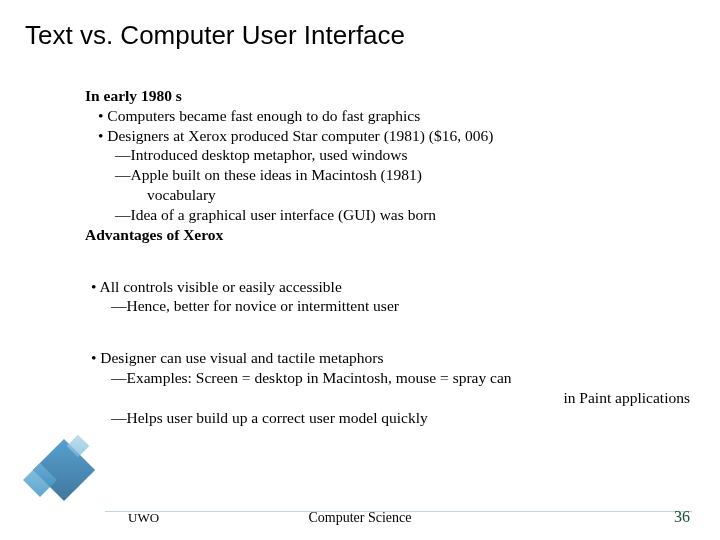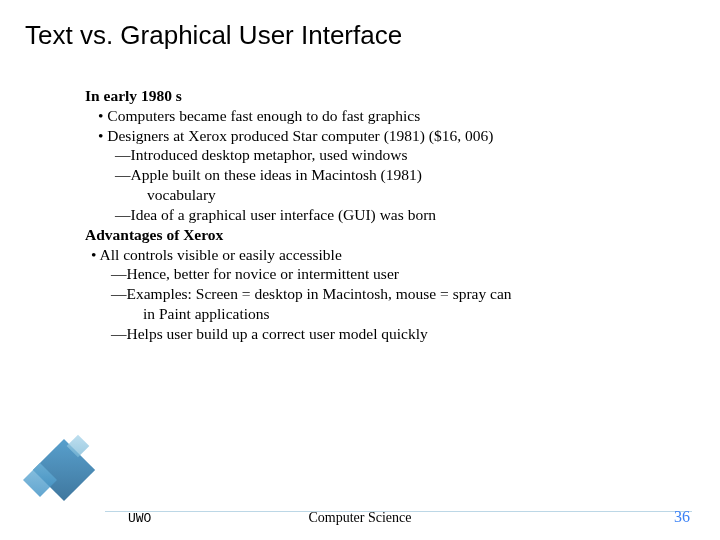--- a/index.html
+++ b/index.html
@@ -21,23 +21,23 @@
   .content {
     padding: 35px 30px 0 85px;
     font-size: 15.5px;
     line-height: 1.28;
     color: #000;
   }
   .bold { font-weight: bold; }
   .lvl-1 { padding-left: 25px; text-indent: -12px; }
   .lvl-2 { padding-left: 62px; text-indent: -32px; }
   .lvl-2-cont { padding-left: 62px; }
-  .lvl-b1 { padding-left: 18px; text-indent: -12px; }
+  .lvl-b1 { padding-left: 18px; text-indent: -12px; margin-top: 32px; }
   .lvl-b2 { padding-left: 58px; text-indent: -32px; }
-  .lvl-b2-cont { padding-left: 58px; }
+  .lvl-b2-cont { padding-left: 58px; text-align: right; }
   .footer {
     position: absolute;
     bottom: 0;
     left: 0;
     width: 720px;
     height: 80px;
   }
   .deco {
     position: absolute;
     left: 20px;
@@ -57,58 +57,59 @@
     left: 105px;
     right: 28px;
     bottom: 28px;
     height: 1px;
     background: #bcd7e6;
   }
   .uwo {
     position: absolute;
     left: 128px;
     bottom: 14px;
-    font-family: Liberation Mono, monospace;
+    font-family: Liberation Serif, serif;
     font-size: 13px;
     color: #000;
   }
   .cs {
     position: absolute;
     left: 50%;
     transform: translateX(-50%);
     bottom: 14px;
     font-family: "Times New Roman", serif;
     font-size: 14px;
     color: #000;
   }
   .pg {
     position: absolute;
     right: 30px;
     bottom: 14px;
     font-family: "Times New Roman", serif;
     font-size: 16px;
-    color: #3b82f6;
+    color: #14532d;
   }
 </style>
 </head>
 <body>
 
-<h1 class="slide-title">Text vs. Graphical User Interface</h1>
+<h1 class="slide-title">Text vs. Computer User Interface</h1>
 
 <div class="content">
   <div class="bold">In early 1980 s</div>
   <div class="lvl-1">•  Computers became fast enough to do fast graphics</div>
   <div class="lvl-1">•  Designers at Xerox produced Star computer (1981) ($16, 006)</div>
   <div class="lvl-2">—Introduced desktop metaphor, used windows</div>
   <div class="lvl-2">—Apple built on these ideas in Macintosh (1981)</div>
   <div class="lvl-2-cont">vocabulary</div>
   <div class="lvl-2">—Idea of a graphical user interface (GUI) was born</div>
   <div class="bold">Advantages of Xerox</div>
   <div class="lvl-b1">•  All controls visible or easily accessible</div>
   <div class="lvl-b2">—Hence, better for novice or intermittent user</div>
+  <div class="lvl-b1">•  Designer can use visual and tactile metaphors</div>
   <div class="lvl-b2">—Examples: Screen = desktop in Macintosh, mouse = spray can</div>
   <div class="lvl-b2-cont">in Paint applications</div>
   <div class="lvl-b2">—Helps user build up a correct user model quickly</div>
 </div>
 
 <div class="footer">
   <div class="deco">
     <div class="diamond d1"></div>
     <div class="diamond d2"></div>
     <div class="diamond d3"></div>

